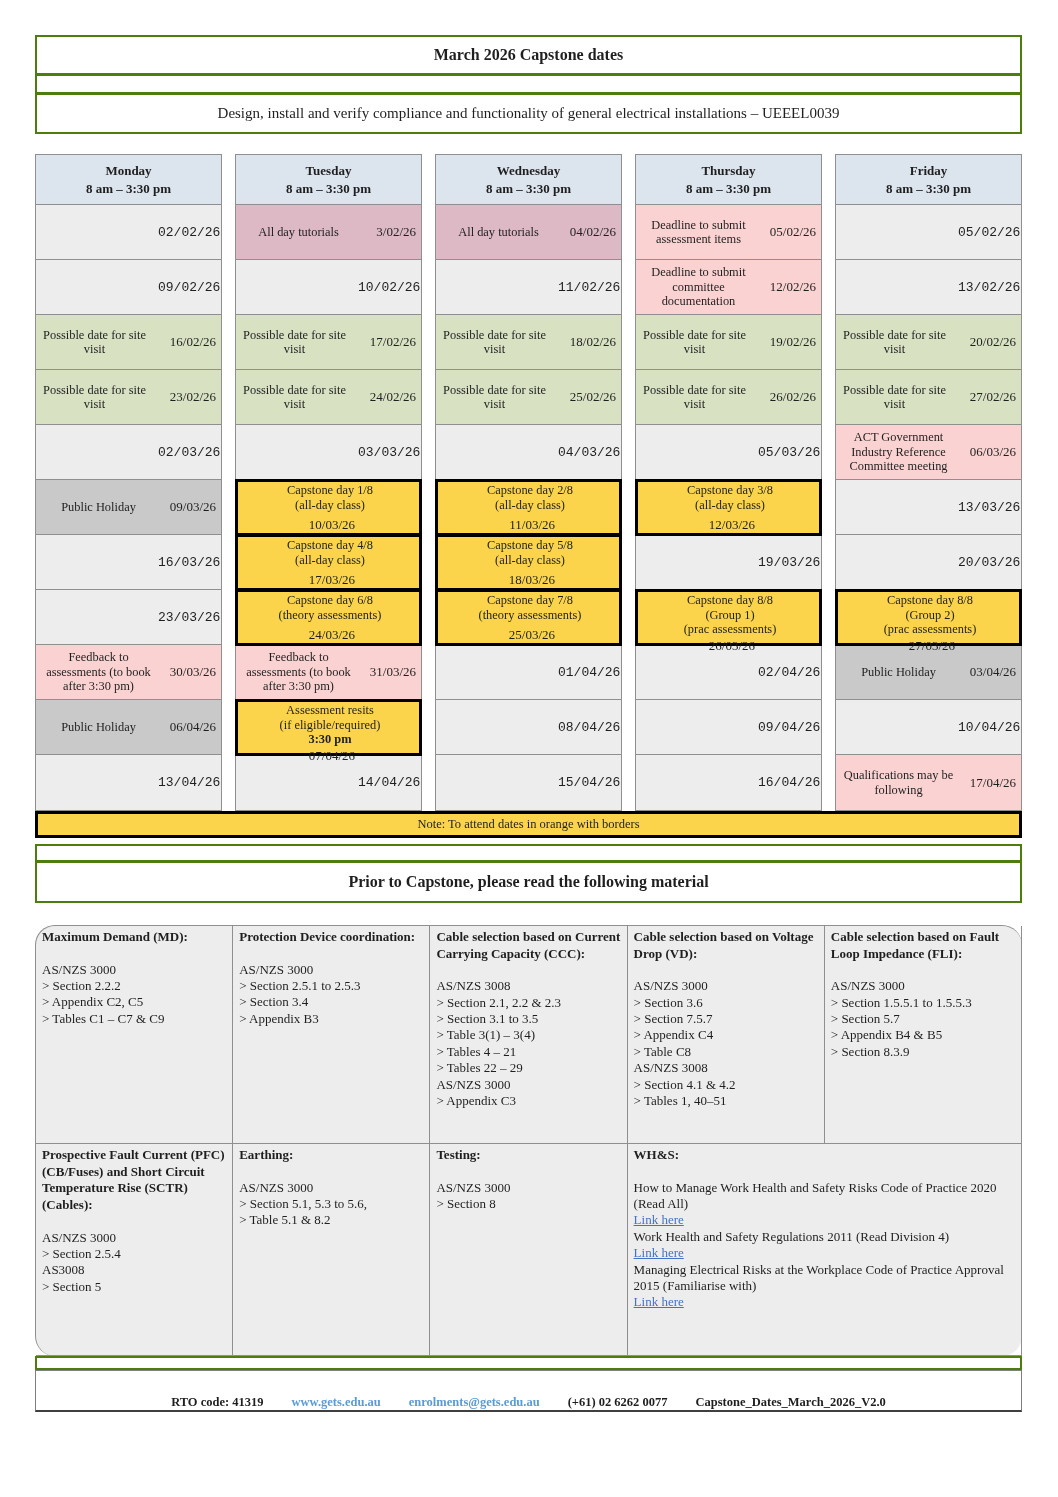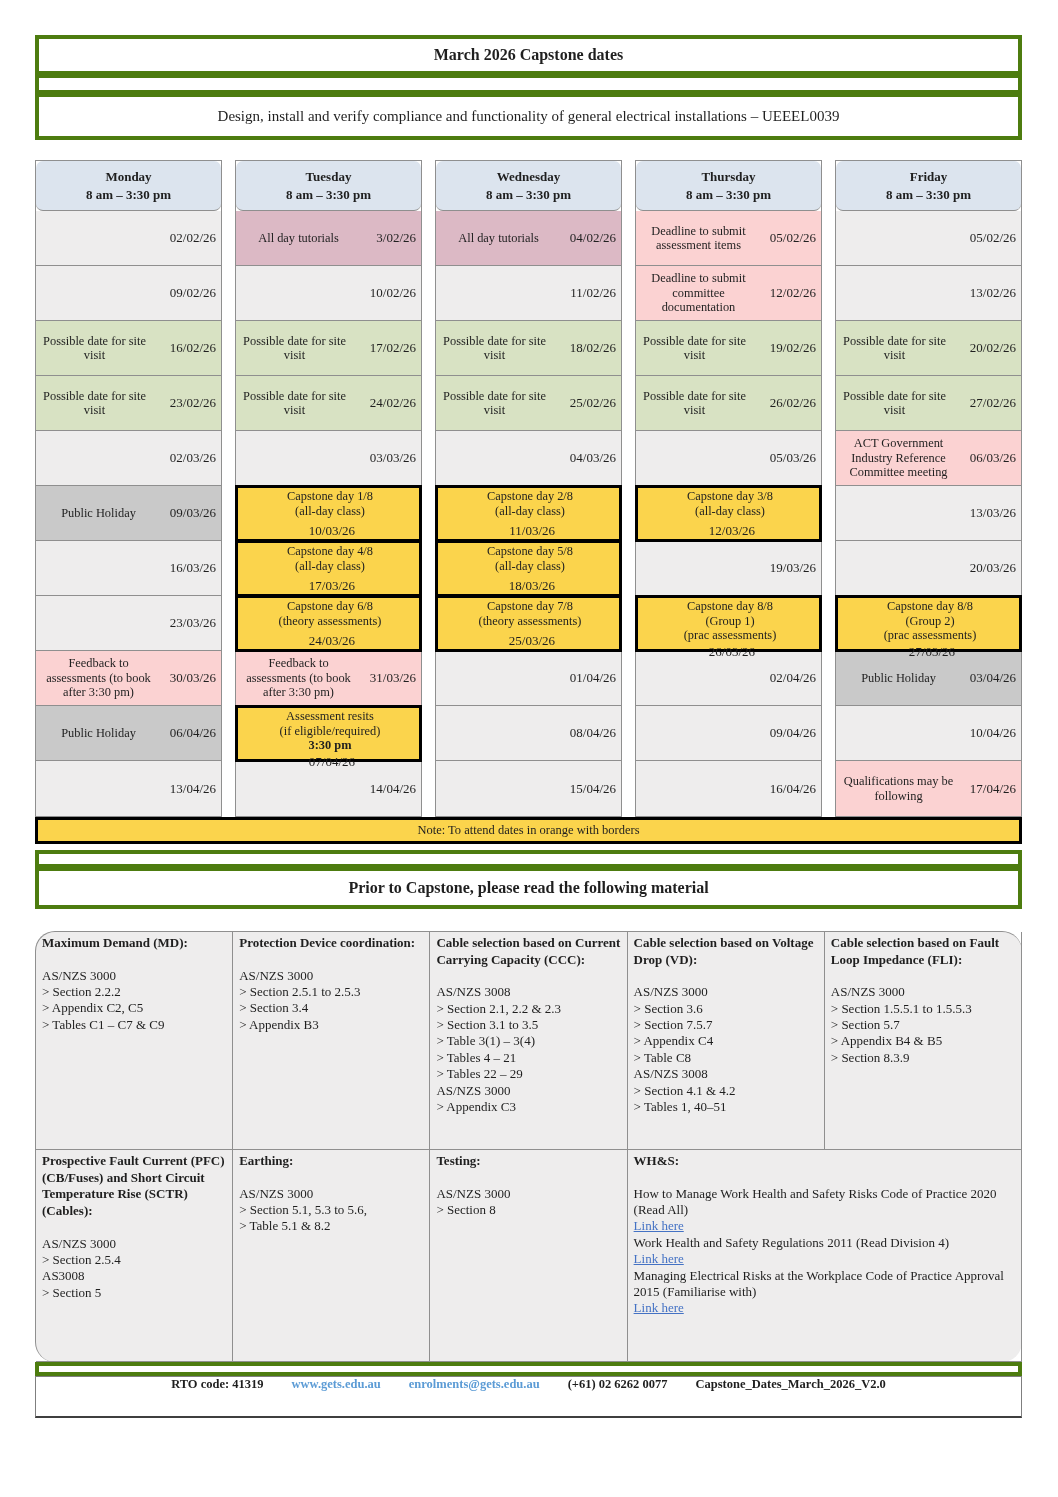--- a/index.html
+++ b/index.html
@@ -4,61 +4,61 @@
 <style>
   html,body{margin:0;padding:0;}
   body{
     width:1058px;height:1497px;background:#ffffff;
     font-family:"Liberation Serif", serif;color:#1f1f1f;
     position:relative;overflow:hidden;
   }
   .page{position:absolute;left:35px;top:35px;width:987px;}
 
   
-  .docrow{border:4px solid #4d7c0f;background:#ffffff;display:flex;align-items:center;justify-content:center;text-align:center;box-sizing:border-box;}
+  .docrow{border:2px solid #4d7c0f;background:#ffffff;display:flex;align-items:center;justify-content:center;text-align:center;box-sizing:border-box;}
   .title-row{height:40px;font-weight:bold;font-size:16px;}
   .empty-row{height:20px;margin-top:-1px;}
-  .subtitle-row{height:47px;font-size:15px;margin-top:-1px;}
+  .subtitle-row{height:41px;font-size:15px;margin-top:-1px;}
   .empty-row2{height:18px;}
   .heading-row{height:42px;font-weight:bold;font-size:16px;margin-top:-1px;}
   .empty-row3{height:14px;}
   .gap20{height:20px;} .gap6{height:6px;} .gap22{height:22px;}
 
   
   .calendar{display:flex;gap:13px;}
   .col{flex:1;display:flex;flex-direction:column;border:1px solid #8f8f8f;background:#fff;}
-  .day-header{height:50px;background:var(--day-header-bg);display:flex;flex-direction:column;justify-content:center;text-align:center;font-weight:bold;font-size:13px;border-bottom:1px solid #8f8f8f;line-height:1.35;flex:0 0 auto;box-sizing:border-box;border-radius:7px;}
+  .day-header{height:50px;background:var(--day-header-bg);display:flex;flex-direction:column;justify-content:center;text-align:center;font-weight:bold;font-size:13px;border-bottom:1px solid #8f8f8f;line-height:1.35;flex:0 0 auto;box-sizing:border-box;}
   .cell{height:55px;display:flex;align-items:center;border-bottom:1px solid #8f8f8f;box-sizing:border-box;font-size:12.4px;flex:0 0 auto;}
   .cell:last-child{border-bottom:none;}
   .evt{flex:1;text-align:center;line-height:1.17;padding:1px 0 1px 3px;}
   .evtline{display:block;}
   .evtline.b{font-weight:bold;}
   .date{flex:0 0 auto;width:58px;text-align:right;padding-right:5px;font-size:13px;}
-  .cell.plain{background:var(--plain-cell-bg);}
+  .cell.plain{background:var(--plain-cell-bg);font-family:Liberation Mono, monospace;}
   .cell.green{background:var(--site-visit-green);gap:8px;}
   .cell.rose{background:var(--tutorials-rose);}
   .cell.pink{background:var(--deadline-pink);}
   .cell.gray{background:var(--holiday-gray);}
   .cell.capstone{background:var(--capstone-orange);border:3px solid #000;margin:-1px;height:57px;position:relative;z-index:1;flex-direction:column;}
 
   
   .note1{height:27px;background:var(--capstone-orange);border:3px solid #000;display:flex;align-items:center;justify-content:center;font-size:12.5px;box-sizing:border-box;}
   .note2{height:27px;background:var(--note-light-yellow);border:1px solid #b5b5b5;border-top:none;display:flex;align-items:center;justify-content:center;font-size:12.5px;box-sizing:border-box;}
 
   
   .reading{display:grid;grid-template-columns:repeat(5,1fr);grid-template-rows:218px 212px;border-top:1px solid #8f8f8f;border-left:1px solid #8f8f8f;background:var(--plain-cell-bg);border-radius:20px;}
   .rcell{border-right:1px solid #8f8f8f;border-bottom:1px solid #8f8f8f;padding:3px 6px;box-sizing:border-box;overflow:hidden;}
   .rcell.span2{grid-column:span 2;}
   .rtitle{font-weight:bold;font-size:13px;line-height:1.28;}
   .rlines{margin-top:16px;font-size:13px;line-height:1.26;}
   .rline{display:block;}
   .rlink{display:block;color:var(--link-blue);text-decoration:underline;cursor:pointer;font-size:13px;}
 
   
-  .footer{margin-top:0;border:1px solid #7f7f7f;border-bottom:2px solid #3f3f3f;height:42px;display:flex;align-items:flex-start;justify-content:center;gap:28px;font-size:12.5px;box-sizing:border-box;background:#fff;}
+  .footer{margin-top:0;border:1px solid #7f7f7f;border-bottom:2px solid #3f3f3f;height:42px;display:flex;align-items:flex-end;justify-content:center;gap:28px;font-size:12.5px;box-sizing:border-box;background:#fff;}
   .fbold{font-weight:bold;}
   .flink{color:var(--footer-link-blue);font-weight:bold;text-decoration:none;cursor:pointer;}
 </style>
 </head>
 <body>
 
 <div class="page">
 
   <div class="docrow title-row">
     <span>March 2026 Capstone dates</span>

